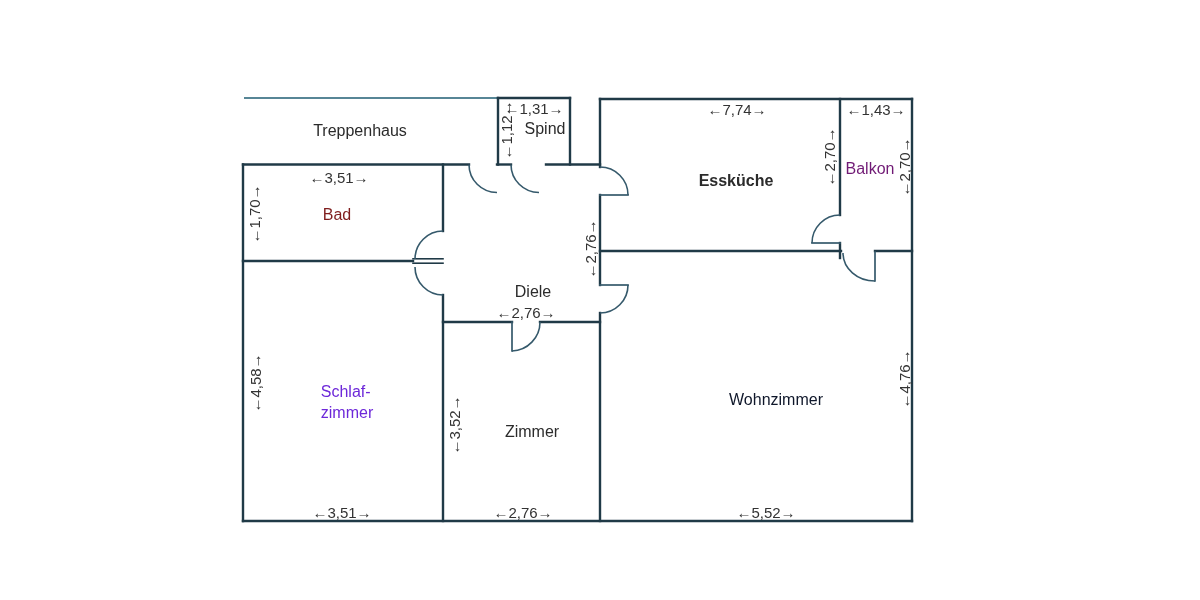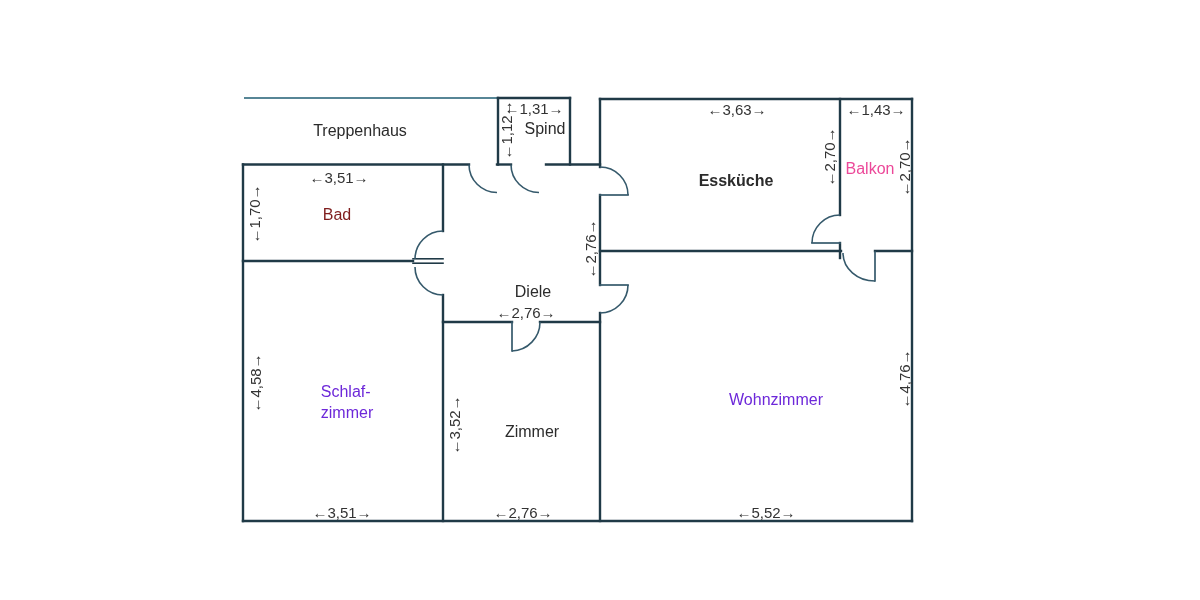--- a/index.html
+++ b/index.html
@@ -56,30 +56,30 @@
       <path d="M512,351 A29 29 0 0 0 540,322" fill="none" stroke="#35596b" stroke-width="1.6"></path>
       <path d="M443,231 A28 28 0 0 0 415,259" fill="none" stroke="#35596b" stroke-width="1.6"></path>
       <path d="M415,267 A28 28 0 0 0 443,295" fill="none" stroke="#35596b" stroke-width="1.6"></path>
       <path d="M840,215 A28 28 0 0 0 812,243" fill="none" stroke="#35596b" stroke-width="1.6"></path>
       <path d="M843,253 A32 28 0 0 0 875,281" fill="none" stroke="#35596b" stroke-width="1.6"></path>
     </svg>
   <div id="plan-labels">
       <span class="room-lbl" style="left: 360px; top: 131px; color: rgb(43, 43, 43);">Treppenhaus</span>
       <span class="room-lbl" style="left: 545px; top: 129px; color: rgb(43, 43, 43); text-align: center;">Spind</span>
       <span class="room-lbl" style="left: 736px; top: 181px; color: rgb(43, 43, 43); font-weight: bold;">Essküche</span>
-      <span class="room-lbl" style="left: 870px; top: 169px; color: #ec4899;">Balkon</span>
+      <span class="room-lbl" style="left: 870px; top: 169px; color: #701a75;">Balkon</span>
       <span class="room-lbl" style="left: 337px; top: 215px; color: #7f1d1d;">Bad</span>
       <span class="room-lbl" style="left: 533px; top: 264px; color: rgb(43, 43, 43); margin-top: 28px;">Diele</span>
       <span class="room-lbl" style="left: 347px; top: 403px; color: #6d28d9;">Schlaf-
 zimmer</span>
       <span class="room-lbl" style="left: 532px; top: 432px; color: rgb(43, 43, 43);">Zimmer</span>
-      <span class="room-lbl" style="left: 776px; top: 400px; color: #6d28d9; text-align: center;">Wohnzimmer</span>
+      <span class="room-lbl" style="left: 776px; top: 400px; color: #0f172a; text-align: center;">Wohnzimmer</span>
       <span class="dim-lbl" style="left: 534px; top: 108px;">←1,31→</span>
       <span class="dim-lbl vertical" style="left: 506px; top: 130px;">←1,12→</span>
-      <span class="dim-lbl" style="left: 737px; top: 109px;">←3,63→</span>
+      <span class="dim-lbl" style="left: 737px; top: 109px;">←7,74→</span>
       <span class="dim-lbl" style="left: 876px; top: 109px;">←1,43→</span>
       <span class="dim-lbl vertical" style="left: 829px; top: 157px;">←2,70→</span>
       <span class="dim-lbl vertical" style="left: 904px; top: 167px;">←2,70→</span>
       <span class="dim-lbl" style="left: 339px; top: 177px;">←3,51→</span>
       <span class="dim-lbl vertical" style="left: 254px; top: 214px;">←1,70→</span>
       <span class="dim-lbl vertical" style="left: 590px; top: 249px;">←2,76→</span>
       <span class="dim-lbl" style="left: 526px; top: 312px;">←2,76→</span>
       <span class="dim-lbl vertical" style="left: 255px; top: 383px;">←4,58→</span>
       <span class="dim-lbl vertical" style="left: 454px; top: 425px;">←3,52→</span>
       <span class="dim-lbl vertical" style="left: 904px; top: 379px;">←4,76→</span>

